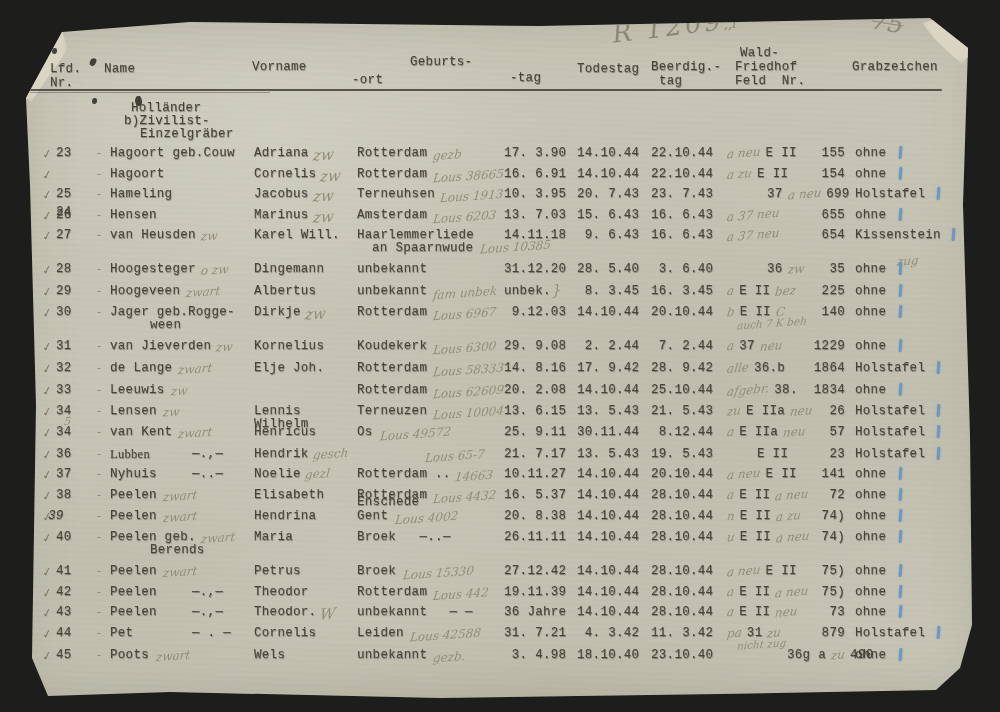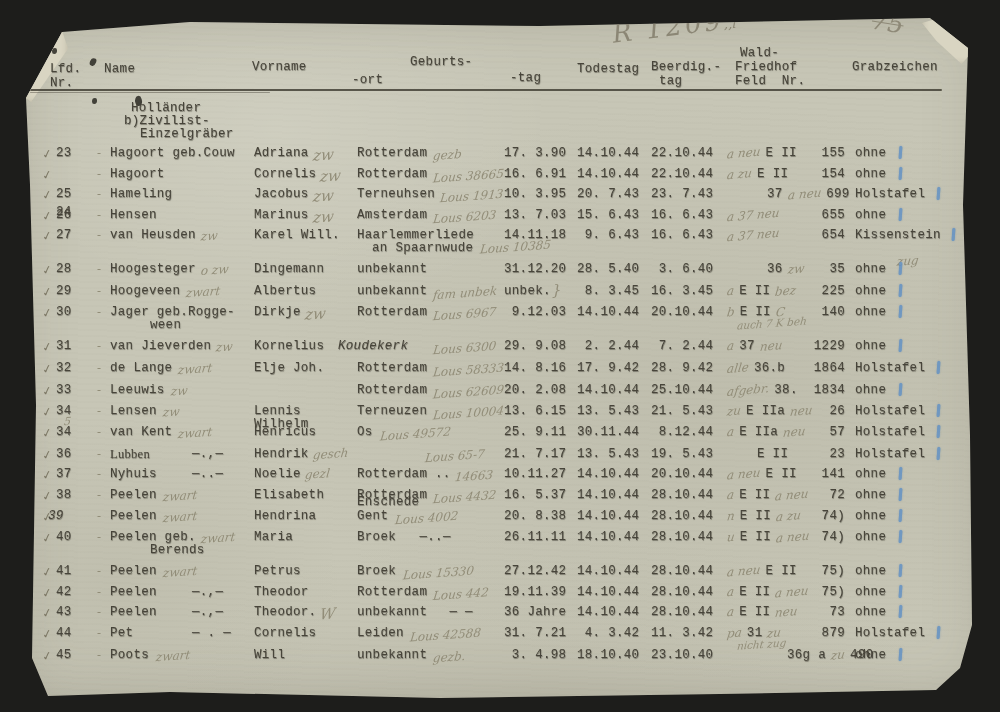--- a/index.html
+++ b/index.html
@@ -229,21 +229,21 @@
       </div>
       <span class="h abs rot" style="left: 737px; top: 317px; font-size: 10.5px;">auch 7 K beh</span>
       <span class="t abs" style="left: 855px; top: 305px;">ohne</span>
       <div class="blue" style="left: 899px; top: 305px;"></div>
       <span class="chk abs" style="left: 42px; top: 340px;">✓</span>
       <span class="t abs" style="left: 56px; top: 339px;">31</span>
       <span class="h abs" style="left: 97px; top: 339px;">-</span>
       <span class="t abs" style="left: 110px; top: 339px;">van Jieverden</span>
       <span class="h abs rot" style="left: 215.5px; top: 340px;">zw</span>
       <span class="t abs" style="left: 254px; top: 339px;">Kornelius</span>
-      <span class="t abs" style="left: 338px; top: 339px; font-style: italic;">Koudekerk</span>
+      <span class="t abs" style="left: 357px; top: 339px;">Koudekerk</span>
       <span class="h abs rot" style="left: 432.5px; top: 341px;">Lous 6300</span>
       <span class="t abs" style="left: 504px; top: 339px;">29. 9.08</span>
       <span class="t abs" style="left: 577px; top: 339px;"> 2. 2.44</span>
       <span class="t abs" style="left: 651px; top: 339px;"> 7. 2.44</span>
       <div class="feldcell" style="left: 727px; top: 339px;">
         <span class="h hwi seg">a</span>
         <span class="t seg">37</span>
         <span class="h hwi seg">neu</span>
         <span class="t nr">1229</span>
       </div>
@@ -495,21 +495,21 @@
         <span class="t nr">879</span>
       </div>
       <span class="h abs rot" style="left: 737px; top: 638px; font-size: 10.5px;">nicht zug</span>
       <span class="t abs" style="left: 855px; top: 626px;">Holstafel</span>
       <div class="blue" style="left: 936.5px; top: 626px;"></div>
       <span class="chk abs" style="left: 42px; top: 649px;">✓</span>
       <span class="t abs" style="left: 56px; top: 648px;">45</span>
       <span class="h abs" style="left: 97px; top: 648px;">-</span>
       <span class="t abs" style="left: 110px; top: 648px;">Poots</span>
       <span class="h abs rot" style="left: 155.5px; top: 649px;">zwart</span>
-      <span class="t abs" style="left: 254px; top: 648px;">Will</span>
+      <span class="t abs" style="left: 254px; top: 648px;">Wels</span>
       <span class="t abs" style="left: 357px; top: 648px;">unbekannt</span>
       <span class="h abs rot" style="left: 432.5px; top: 650px;">gezb.</span>
       <span class="t abs" style="left: 504px; top: 648px;"> 3. 4.98</span>
       <span class="t abs" style="left: 577px; top: 648px;">18.10.40</span>
       <span class="t abs" style="left: 651px; top: 648px;">23.10.40</span>
       <div class="feldcell" style="left: 727px; top: 648px;">
         <span class="sp" style="width: 60px;"></span>
         <span class="t seg">36g a</span>
         <span class="h hwi seg">zu</span>
         <span class="t nr">490</span>

